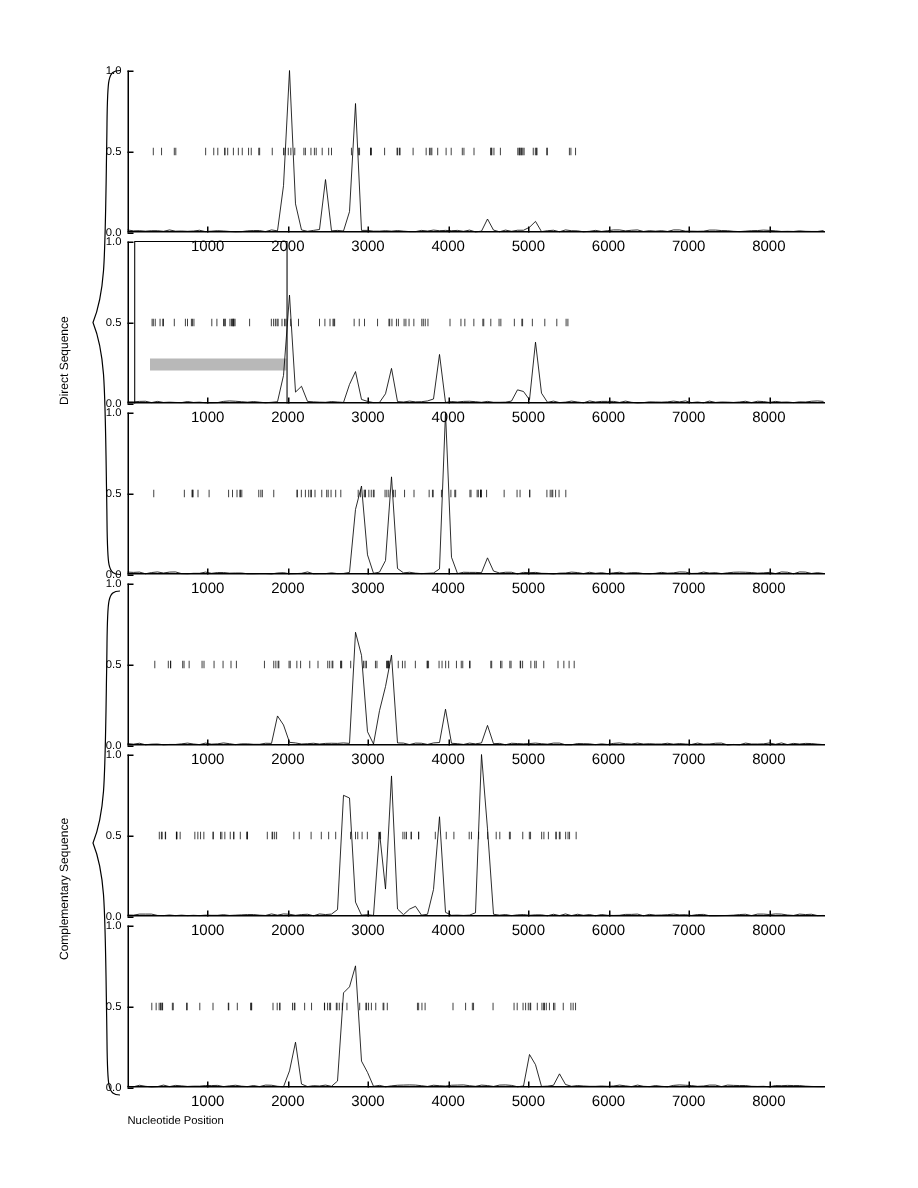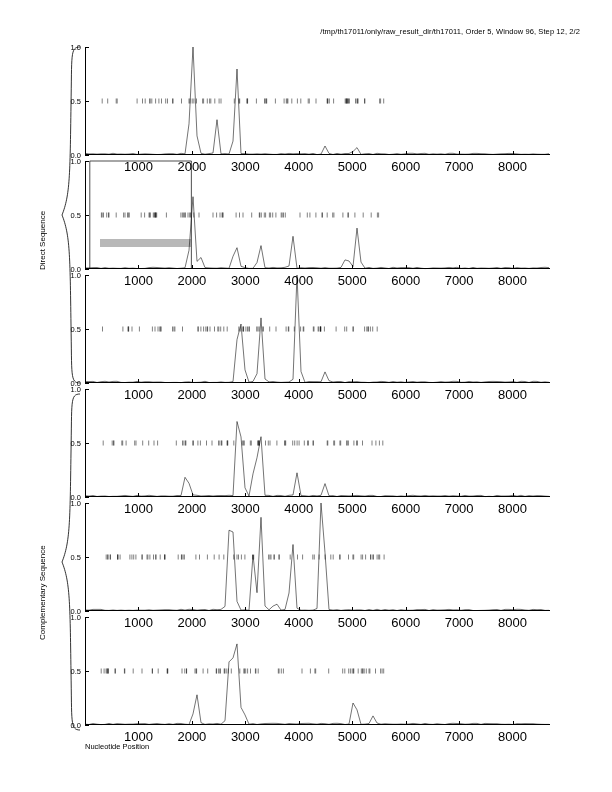--- a/index.html
+++ b/index.html
@@ -63,21 +63,21 @@
   }
   .tick-y {
     position: absolute;
     left: 0;
     width: 4px;
     height: 1px;
     background: #000;
   }
   .xlabel {
     position: absolute;
-    font-size: 13px;
+    font-size: 10px;
     transform: translateX(-50%);
     white-space: nowrap;
   }
   .ylabel {
     position: absolute;
     font-size: 7.5px;
     transform: translateY(-50%);
     white-space: nowrap;
     text-align: right;
   }
@@ -104,21 +104,20 @@
     width: 465px;
     left: 85px;
     top: 742px;
   }
 </style>
 </head>
 <body>
 
 <div class="page">
 
-  <div id="fig-title">/tmp/th17011/only/raw_result_dir/th17011, Order 5, Window 96, Step 12, 2/2</div>
 
   <div class="group-label" id="glabel-direct" style="left:38px; top:270px;">Direct Sequence</div>
   <div class="group-label" id="glabel-comp" style="left:38px; top:640px;">Complementary Sequence</div>
 
   <svg class="brace-svg" style="position:absolute;left:60px;top:45px;width:22px;height:340px;overflow:visible;">
     <path d="M20,2 C10,2 12,10 11,60 C10,130 10,150 2,170 C10,190 10,210 11,280 C12,330 10,338 20,338" fill="none" stroke="#000" stroke-width="0.8"></path>
   </svg>
   <svg class="brace-svg" style="position:absolute;left:60px;top:392px;width:22px;height:340px;overflow:visible;">
     <path d="M20,2 C10,2 12,10 11,60 C10,130 10,150 2,170 C10,190 10,210 11,280 C12,330 10,338 20,338" fill="none" stroke="#000" stroke-width="0.8"></path>
   </svg>

